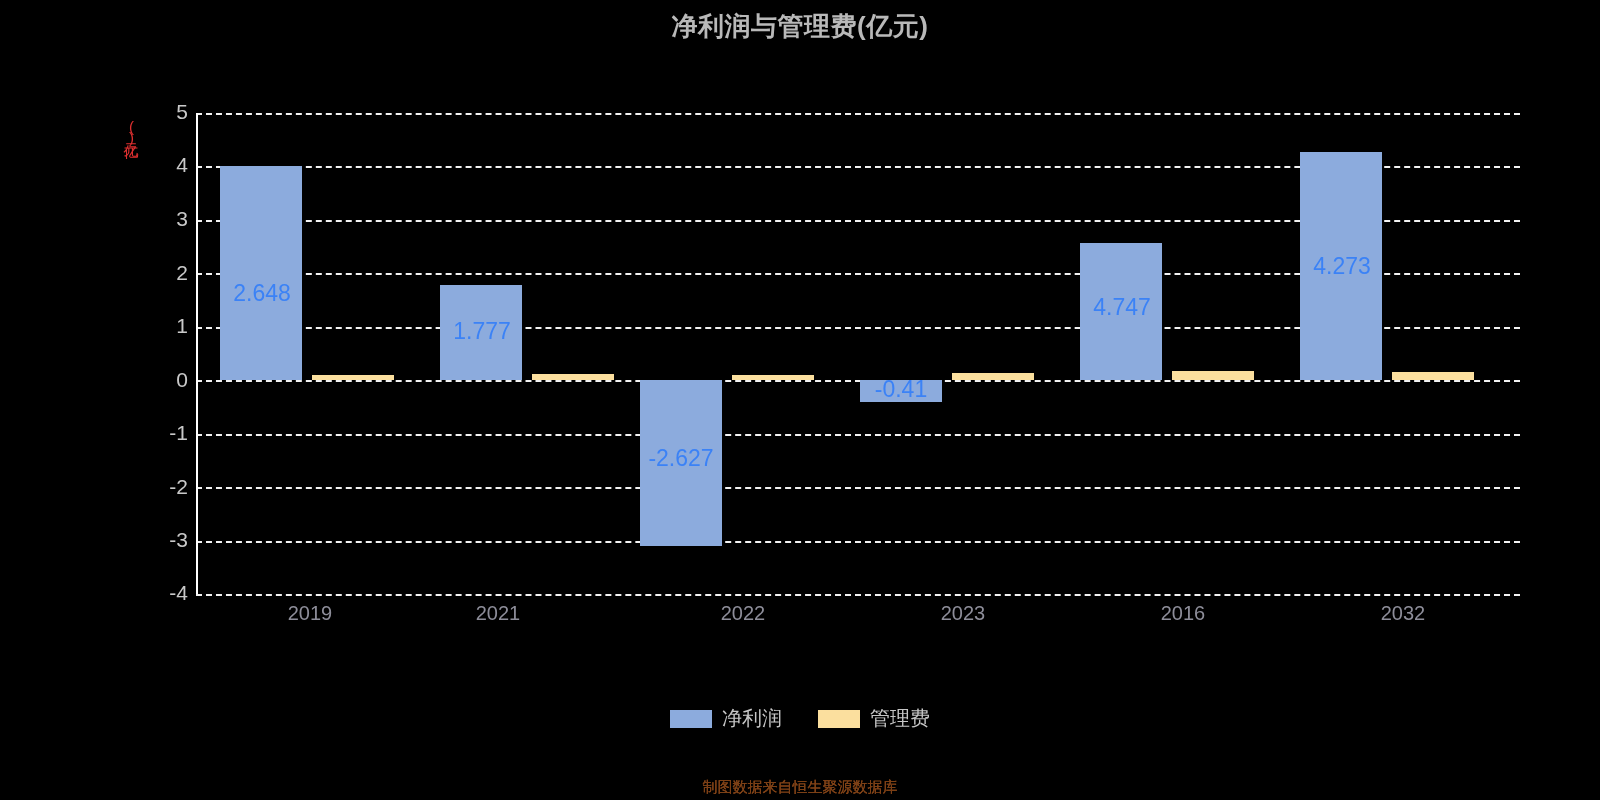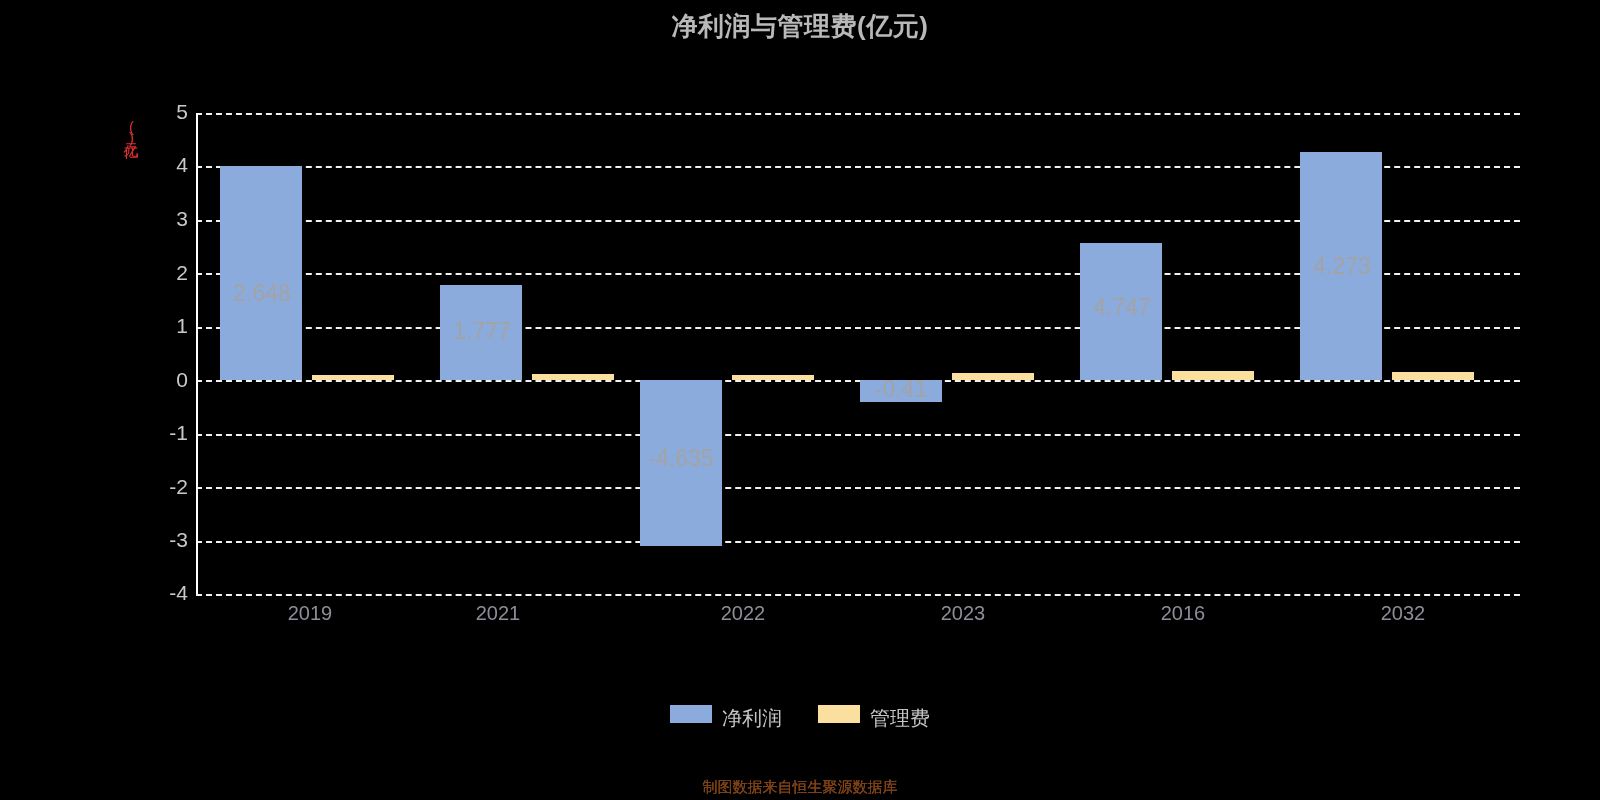--- a/index.html
+++ b/index.html
@@ -91,36 +91,37 @@
   }
   .bar.net {
     background: #8cabdd;
   }
   .bar.admin {
     background: #fbdf9e;
   }
   .bar-label {
     position: absolute;
     font-size: 23px;
-    color: #a3a3a3;
+    color: #3b82f6;
     white-space: nowrap;
     text-align: center;
   }
   .legend {
     position: absolute;
     top: 705px;
     left: 0;
     width: 1600px;
     display: flex;
     justify-content: center;
     align-items: center;
     gap: 36px;
   }
   .legend-item {
     display: flex;
+    align-items: center;
     gap: 10px;
   }
   .legend-swatch {
     width: 42px;
     height: 18px;
     display: inline-block;
   }
   .legend-swatch.net { background: #8cabdd; }
   .legend-swatch.admin { background: #fbdf9e; }
   .legend-text {
@@ -190,21 +191,21 @@
     <div class="bar admin" style="left:116px; top:262px; width:82px; height:5px;"></div>
     <div class="bar-label" style="left:-5px;  top:167px; width:142px;">2.648</div>
 
     <div class="bar net" style="left:244px; top:172px; width:82px; height:95px;"></div>
     <div class="bar admin" style="left:336px; top:261px; width:82px; height:6px;"></div>
     <div class="bar-label" style="left:215px; top:205px; width:142px;"></div>
     <div class="bar-label" style="left:215px; top:205px; width:142px;">1.777</div>
 
     <div class="bar net" style="left:444px; top:267px; width:82px; height:166px;"></div>
     <div class="bar admin" style="left:536px; top:262px; width:82px; height:5px;"></div>
-    <div class="bar-label" style="left:414px; top:332px; width:142px;">-4.635</div>
+    <div class="bar-label" style="left:414px; top:332px; width:142px;">-2.627</div>
 
     <div class="bar net" style="left:664px; top:267px; width:82px; height:22px;"></div>
     <div class="bar admin" style="left:756px; top:260px; width:82px; height:7px;"></div>
     <div class="bar-label" style="left:634px; top:263px; width:142px;">-0.41</div>
 
     <div class="bar net" style="left:884px; top:130px; width:82px; height:137px;"></div>
     <div class="bar admin" style="left:976px; top:258px; width:82px; height:9px;"></div>
     <div class="bar-label" style="left:855px; top:181px; width:142px;">4.747</div>
 
     <div class="bar net" style="left:1104px; top:39px;  width:82px; height:228px;"></div>

